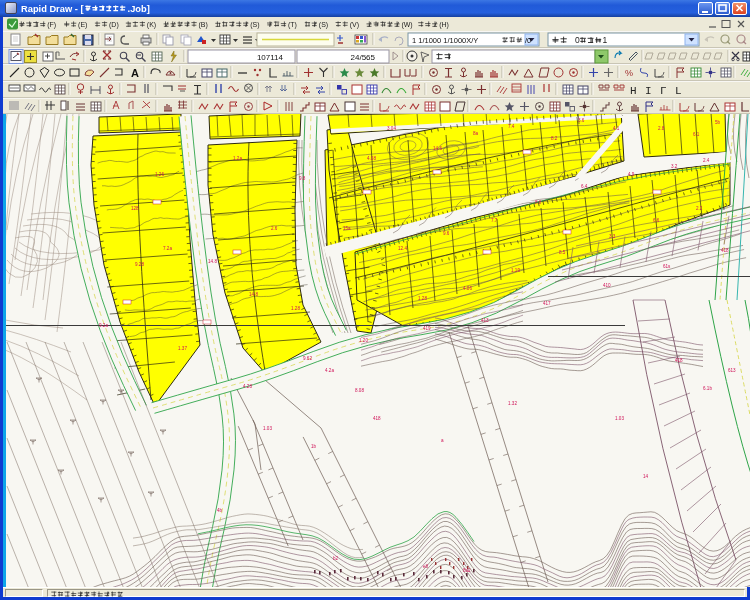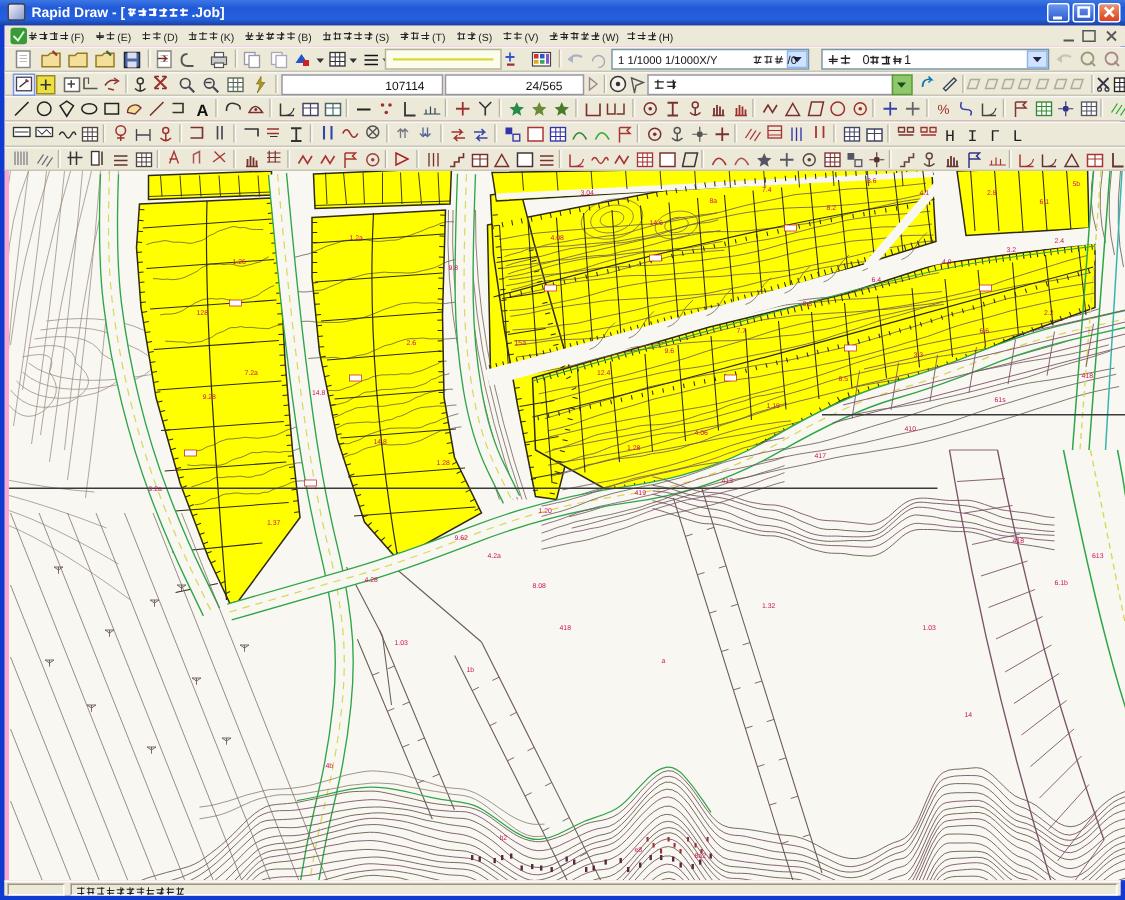--- a/index.html
+++ b/index.html
@@ -1,15 +1,15 @@
 <!DOCTYPE html>
 <html><head><meta charset="utf-8"><style>
 *{margin:0;padding:0;box-sizing:border-box}
 html,body{width:750px;height:600px;overflow:hidden;font-family:"Liberation Sans",sans-serif;background:#0f3bd0}
-#win{position:absolute;inset:0;background:#f9a8d4;border-left:3px solid #0f3bd0;border-right:3px solid #0f3bd0;border-bottom:3px solid #0f3bd0}
+#win{position:absolute;inset:0;background:#0ea5e9;border-left:3px solid #0f3bd0;border-right:3px solid #0f3bd0;border-bottom:3px solid #0f3bd0}
 #title{position:absolute;left:-3px;right:-3px;top:0;height:17px;background:linear-gradient(#3c77e4 0%,#215ad8 30%,#2560de 75%,#16409f 100%)}
 #title .ico{position:absolute;left:5px;top:2px;width:12px;height:12px;background:linear-gradient(135deg,#f0f0f8,#8899cc);border:1px solid #445;border-radius:2px}
 #title .tx{position:absolute;left:21px;top:1px}
 .wbtn{position:absolute;top:2px;width:15px;height:13px;border:1px solid #fff;border-radius:2px}
 .wbtn svg{position:absolute;left:0;top:0}
 #menath{position:absolute;left:0;right:0;top:17px;height:14px}
 .tbwrap{position:absolute;left:0;right:12px}
 #status{position:absolute;left:0;right:0;bottom:0;height:10px;background:#ece9d8;border-top:1px solid #fff}
 #status .p1{position:absolute;left:2px;top:1px;width:38px;height:8px;border:1px solid;border-color:#9a9686 #fff #fff #9a9686}
 #status .p2{position:absolute;left:44px;top:1px;right:2px;height:8px;border:1px solid;border-color:#9a9686 #fff #fff #9a9686}

